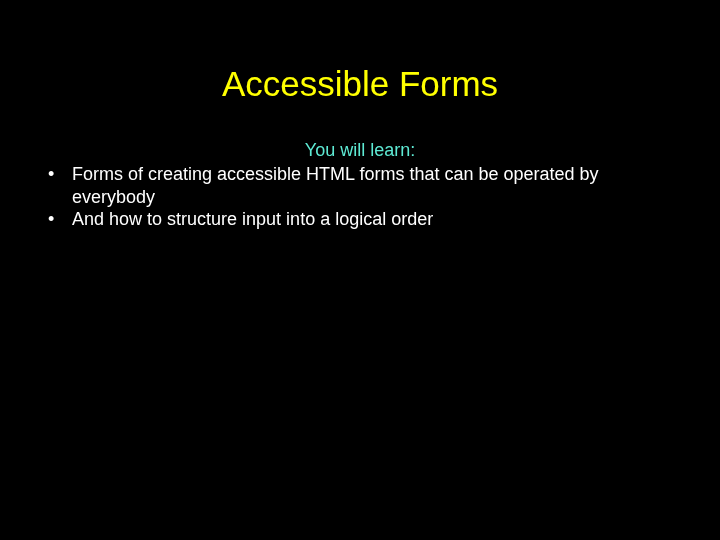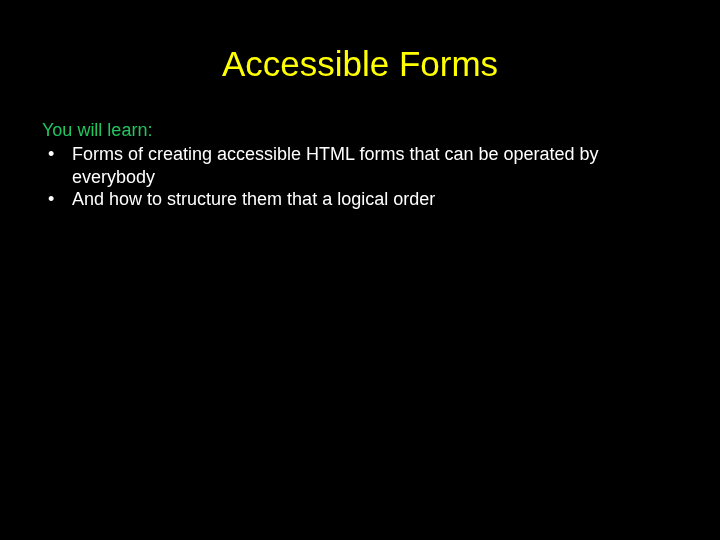--- a/index.html
+++ b/index.html
@@ -10,34 +10,35 @@
     body {
       width: 720px;
       height: 540px;
       background: #000000;
       font-family: Arial, Helvetica, sans-serif;
       overflow: hidden;
     }
     .slide {
       width: 100%;
       height: 100%;
-      padding: 44px 42px;
+      padding: 64px 42px;
     }
     .title {
       color: #ffff00;
       font-size: 35px;
       font-weight: normal;
       text-align: center;
       margin-bottom: 36px;
     }
     .intro {
-      color: #22c55e;
+      color: #5eead4;
       font-size: 18px;
       font-weight: normal;
       margin-bottom: 2px;
+      text-align: center;
     }
     .bullets {
       list-style: none;
       color: #ffffff;
       font-size: 18px;
       line-height: 1.25;
     }
     .bullets li {
       position: relative;
       padding-left: 30px;
@@ -51,15 +52,15 @@
     }
   </style>
 </head>
 <body>
 
 <div class="slide">
   <h1 class="title">Accessible Forms</h1>
   <p class="intro">You will learn:</p>
   <ul class="bullets">
     <li> Forms of creating accessible HTML forms that can be operated by everybody</li>
-    <li>And how to structure them that a logical order</li>
+    <li>And how to structure input into a logical order</li>
   </ul>
 </div>
 
 </body></html>

